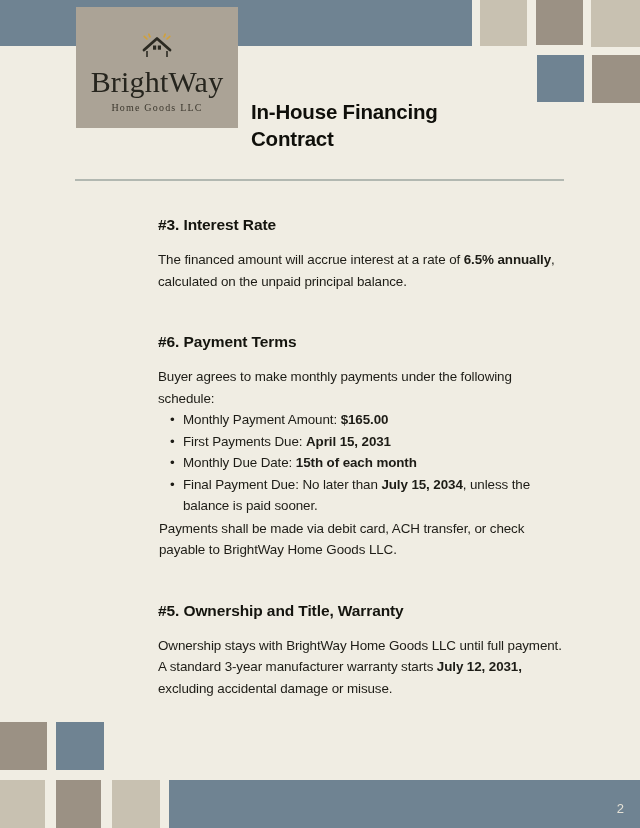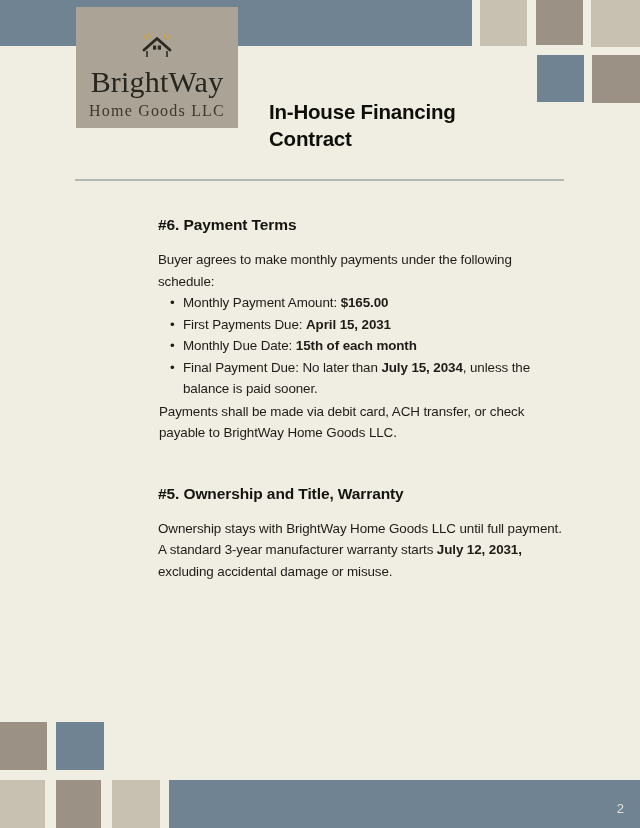--- a/index.html
+++ b/index.html
@@ -20,25 +20,25 @@
     display:flex; flex-direction:column; align-items:center; justify-content:flex-start;
     padding-top:26px; box-sizing:border-box;
   }
   .logo-brand {
     font-family:"Liberation Serif", serif;
     font-size:30px; line-height:1.05; color:#26251e; margin-top:2px;
     letter-spacing:0.2px;
   }
   .logo-sub {
     font-family:"Liberation Serif", serif;
-    font-size:16px; letter-spacing:1.2px; color:#3c382e; margin-top:4px;
+    font-size:10px; letter-spacing:1.2px; color:#3c382e; margin-top:4px;
   }
 
   .doc-title {
-    position:absolute; left:269px; top:84px; width:235px;
+    position:absolute; left:251px; top:84px; width:235px;
     font-size:20.5px; line-height:27px; font-weight:700; color:#0f0f0a;
     letter-spacing:-0.2px;
   }
 
   .divider {
     position:absolute; left:75px; top:179px; width:489px; height:2px;
     background:#b2b8b1;
   }
 
   .content {
@@ -96,20 +96,24 @@
   <div class="logo-brand">BrightWay</div>
   <div class="logo-sub">Home Goods LLC</div>
 </div>
 
 <h1 class="doc-title">In-House Financing Contract</h1>
 
 <div class="divider"></div>
 
 <div class="content">
 
+  <div class="sec">
+    <h2 class="sec-heading">#3. Interest Rate</h2>
+    <p class="para"><span>The financed amount will accrue interest at a rate of </span><strong>6.5% annually</strong><span>, calculated on the unpaid principal balance.</span></p>
+  </div>
 
   <div class="sec">
     <h2 class="sec-heading">#6. Payment Terms</h2>
     <p class="para">Buyer agrees to make monthly payments under the following schedule:</p>
     <div class="blist">
       <div class="li"><span class="dot">•</span><span>Monthly Payment Amount: </span><strong>$165.00</strong><span></span></div>
       <div class="li"><span class="dot">•</span><span>First Payments Due: </span><strong>April 15, 2031</strong><span></span></div>
       <div class="li"><span class="dot">•</span><span>Monthly Due Date: </span><strong>15th of each month</strong><span></span></div>
       <div class="li"><span class="dot">•</span><span>Final Payment Due: No later than </span><strong>July 15, 2034</strong><span>, unless the balance is paid sooner.</span></div>
     </div>

